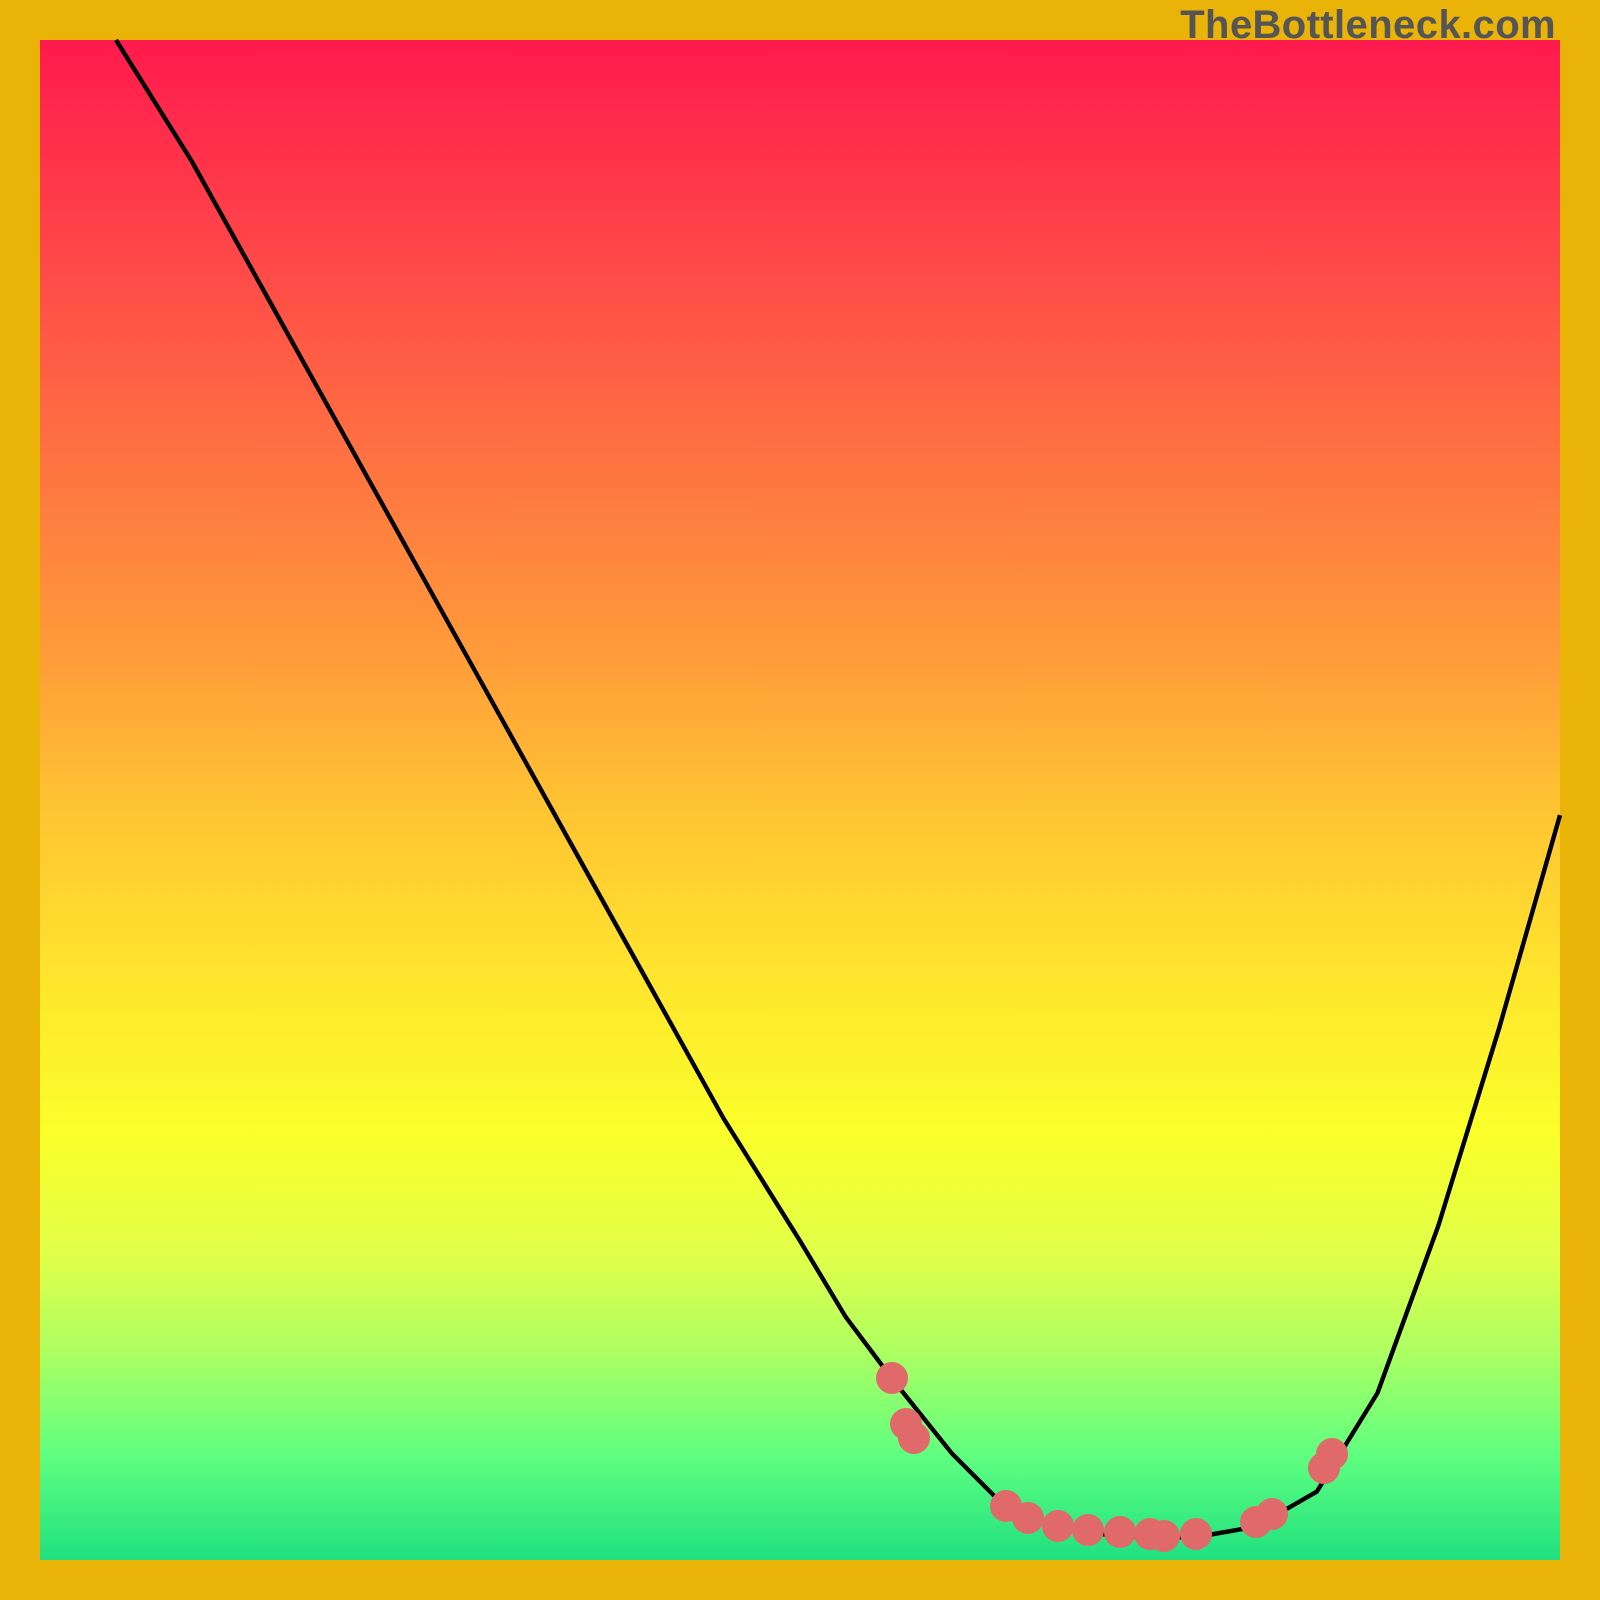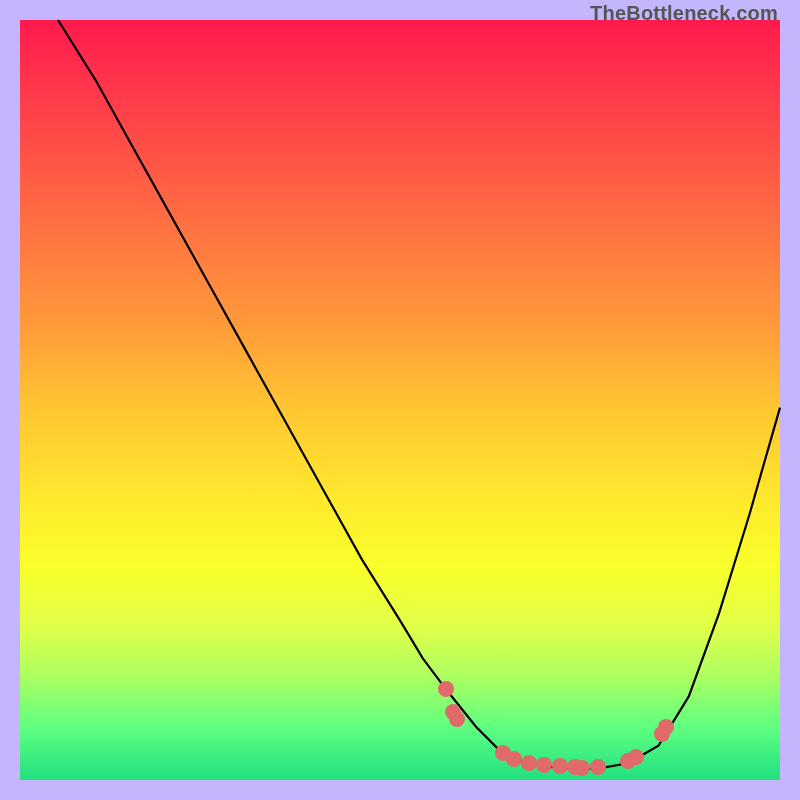--- a/index.html
+++ b/index.html
@@ -1,21 +1,21 @@
 <!DOCTYPE html>
 <html><head>
 <meta charset="utf-8">
 <style>
   * { margin: 0; padding: 0; box-sizing: border-box; }
   html, body { width: 800px; height: 800px; overflow: hidden; background: #000; }
   .frame {
     position: relative;
     width: 800px;
     height: 800px;
-    background: #c4b5fd;
+    background: #eab308;
   }
   .plot-area {
     position: absolute;
     left: 20px;
     top: 20px;
     width: 760px;
     height: 760px;
     background: linear-gradient(to bottom,
       #ff1a4d 0%,
       #ff3a4a 10%,

